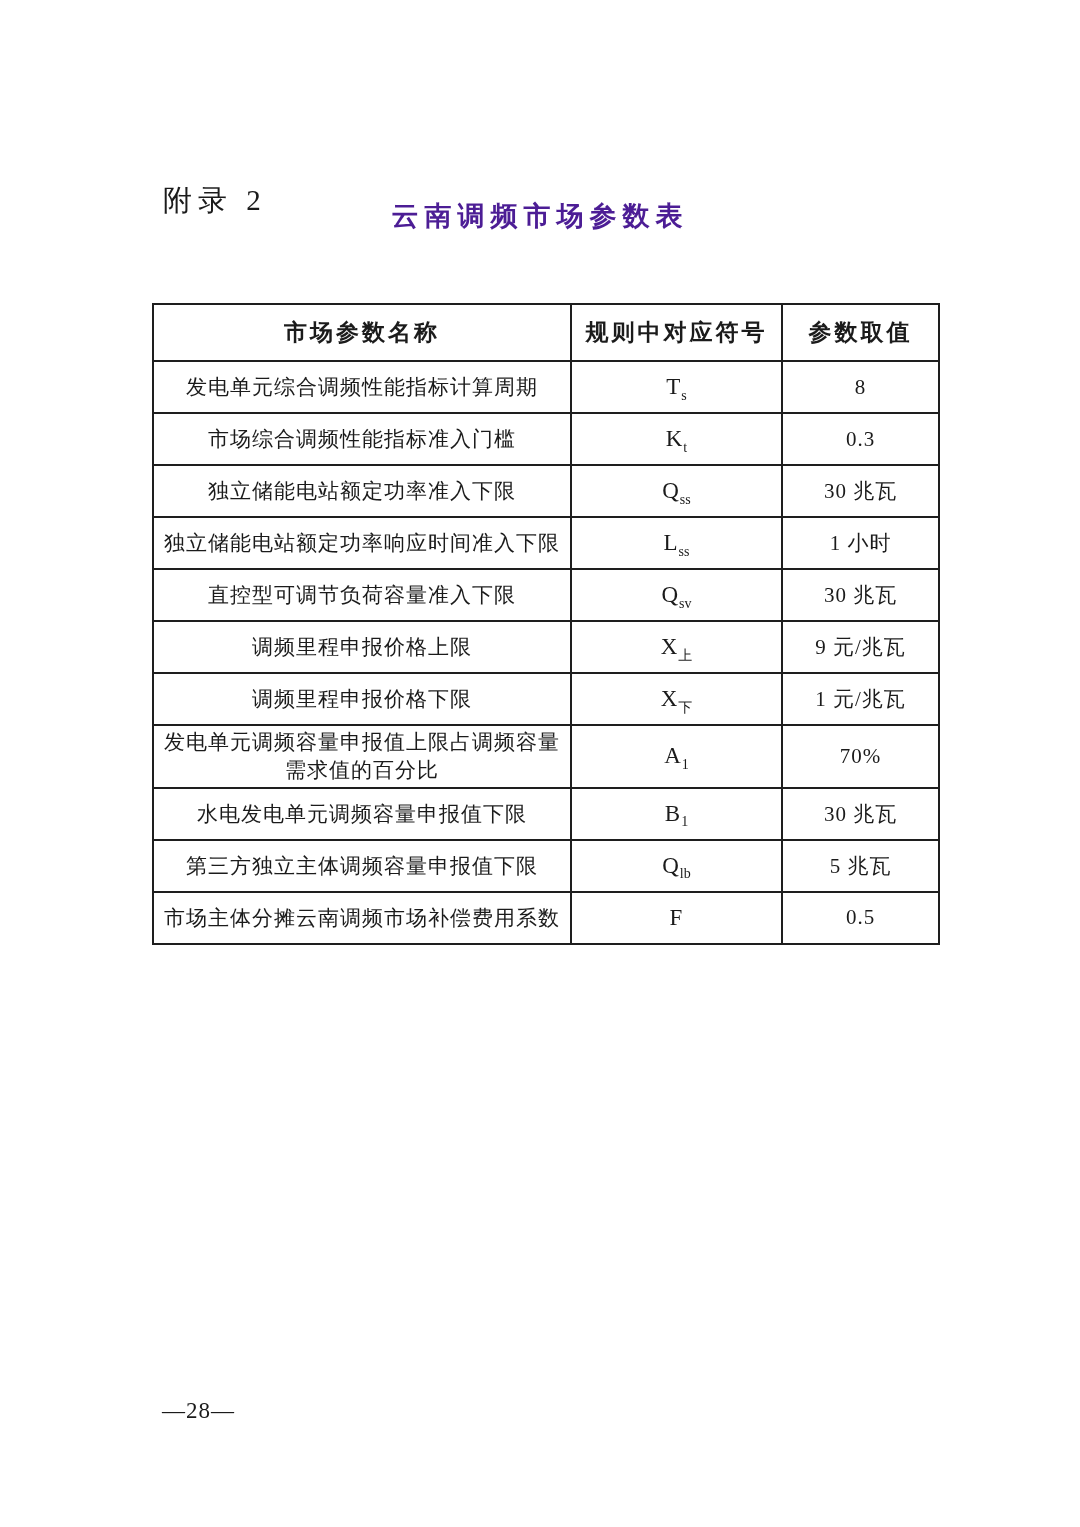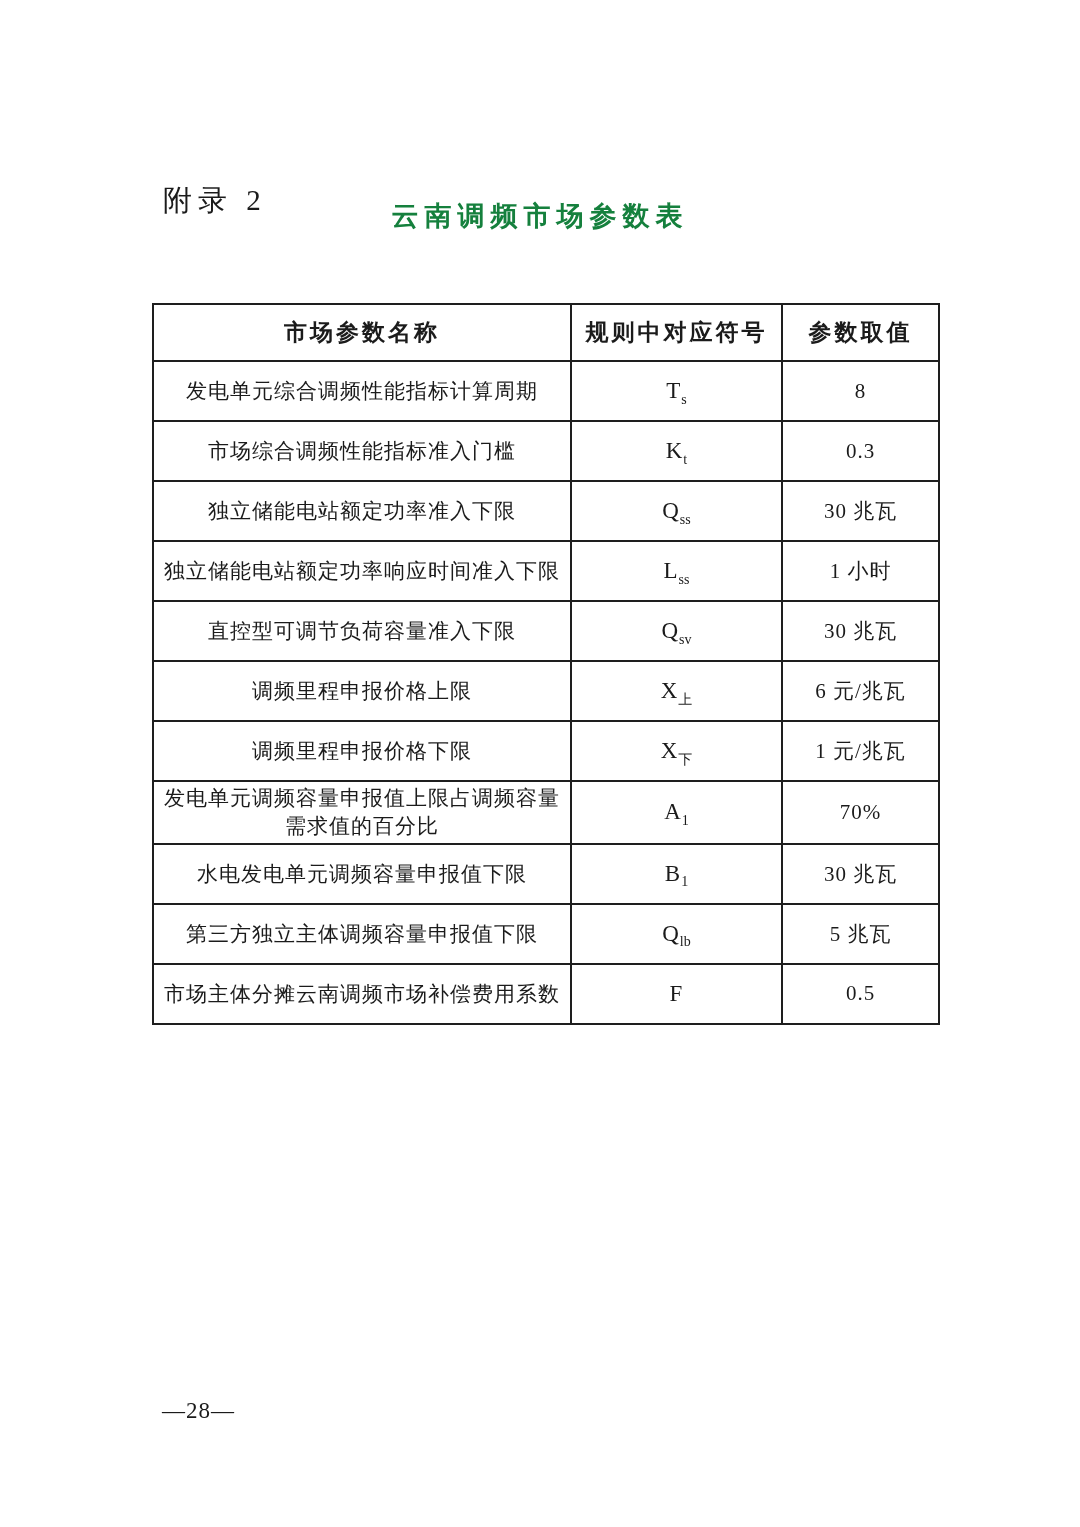--- a/index.html
+++ b/index.html
@@ -26,21 +26,21 @@
   }
   .doc-title {
     position: absolute;
     left: 0;
     top: 198px;
     width: 1080px;
     text-align: center;
     font-size: 27px;
     font-weight: bold;
     letter-spacing: 6px;
-    color: #15803d;
+    color: #4c1d95;
   }
   table.param-table {
     position: absolute;
     left: 152px;
     top: 303px;
     width: 786px;
     border-collapse: collapse;
     table-layout: fixed;
   }
   .param-table col.c1 { width: 418px; }
@@ -51,21 +51,21 @@
     text-align: center;
     vertical-align: middle;
     padding: 2px 8px;
   }
   .param-table th {
     height: 57px;
     font-size: 23px;
     font-weight: bold;
     letter-spacing: 3px;
   }
-  .param-table td { height: 60px; font-size: 21px; }
+  .param-table td { height: 52px; font-size: 21px; }
   .param-table tr.tall td { height: 62px; }
   td.name-cell { letter-spacing: 1px; line-height: 1.35; }
   td.symbol-cell { font-size: 23px; border-radius: 19px; }
   td.symbol-cell sub {
     font-size: 14px;
     line-height: 0;
     margin-left: 1px;
   }
   td.value-cell { letter-spacing: 1px; }
   .page-number {
@@ -121,21 +121,21 @@
         <td class="value-cell">1 小时</td>
       </tr>
       <tr>
         <td class="name-cell">直控型可调节负荷容量准入下限</td>
         <td class="symbol-cell"><span>Q</span><sub>sv</sub></td>
         <td class="value-cell">30 兆瓦</td>
       </tr>
       <tr>
         <td class="name-cell">调频里程申报价格上限</td>
         <td class="symbol-cell"><span>X</span><sub>上</sub></td>
-        <td class="value-cell">6 元/兆瓦</td>
+        <td class="value-cell">9 元/兆瓦</td>
       </tr>
       <tr>
         <td class="name-cell">调频里程申报价格下限</td>
         <td class="symbol-cell"><span>X</span><sub>下</sub></td>
         <td class="value-cell">1 元/兆瓦</td>
       </tr>
       <tr class="tall">
         <td class="name-cell">发电单元调频容量申报值上限占调频容量需求值的百分比</td>
         <td class="symbol-cell"><span>A</span><sub>1</sub></td>
         <td class="value-cell">70%</td>

